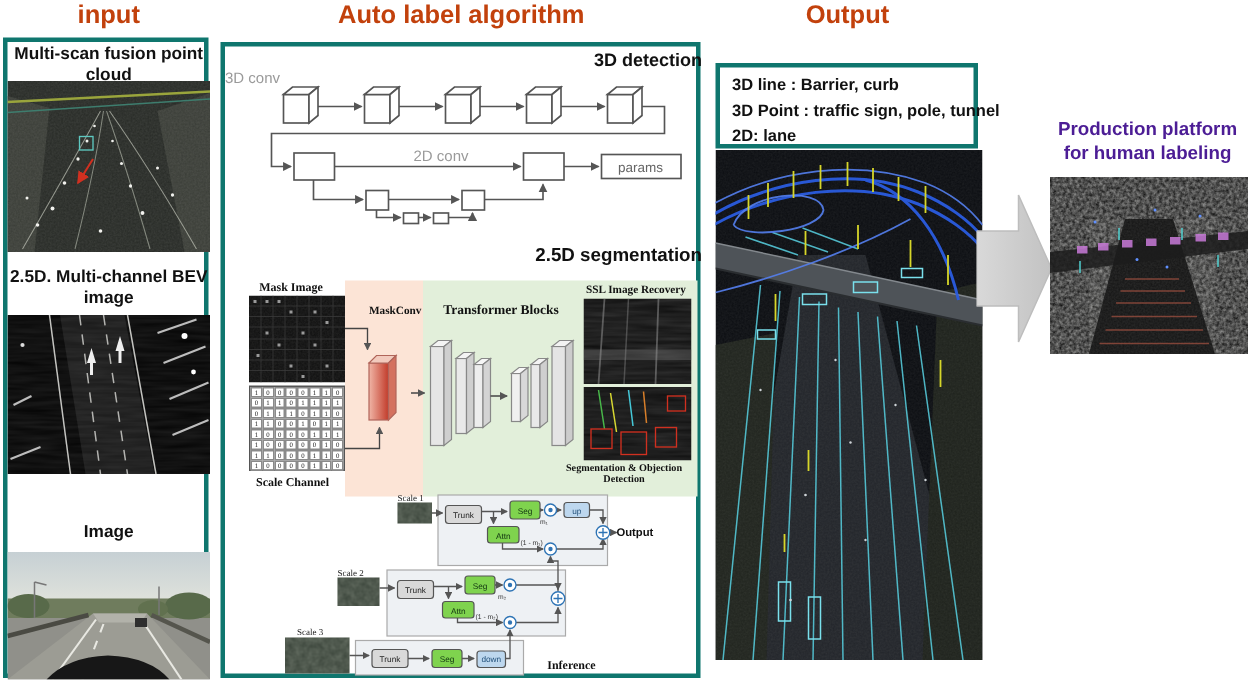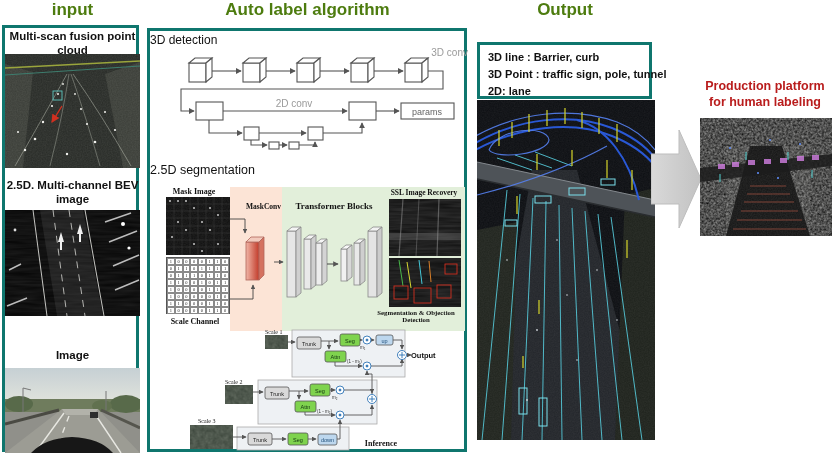--- a/index.html
+++ b/index.html
@@ -1,24 +1,24 @@
 <!DOCTYPE html>
 <html><head>
 <meta charset="utf-8">
 <style>
   html,body{margin:0;padding:0;background:#fff;}
   #stage{position:relative;width:840px;height:455px;background:#fff;overflow:hidden;
          font-family:"Liberation Sans",sans-serif;color:#1a1a1a;}
   .abs{position:absolute;}
-  .blue-title{font-weight:bold;font-size:17px;color:#4d7c0f;text-align:center;}
+  .blue-title{font-weight:bold;font-size:17px;color:#c2410c;text-align:center;}
   .panel{border:3px solid #0f766e;background:#fff;box-sizing:border-box;}
   .in-label{font-weight:bold;font-size:11.5px;line-height:1.25;text-align:center;color:#111;}
   .serifb{font-family:"Liberation Serif",serif;font-weight:bold;text-align:center;color:#111;}
-  .sans-sub{color:#9a9a9a;font-size:10px;text-align:right;}
-  .det-title{font-weight:normal;font-size:12px;text-align:left;color:#111;}
+  .sans-sub{color:#9a9a9a;font-size:10px;text-align:left;}
+  .det-title{font-weight:bold;font-size:12px;text-align:right;color:#111;}
   .outbox-line{font-weight:bold;font-size:11px;line-height:1.55;white-space:nowrap;color:#111;}
   .mask-grid{display:grid;grid-template-columns:repeat(8,1fr);grid-template-rows:repeat(8,1fr);
              background:#fff;border:1px solid #555;box-sizing:border-box;}
   .mg-cell{border:0.5px solid #8a8a8a;font-family:"Liberation Serif",serif;font-size:4.5px;
            display:flex;align-items:center;justify-content:center;color:#222;}
   svg text{font-family:"Liberation Sans",sans-serif;}
   svg .serif{font-family:"Liberation Serif",serif;}
 </style>
 </head>
 <body>
@@ -585,21 +585,21 @@
         <circle cx="50" cy="300" r="0.9"></circle>
       <circle cx="140" cy="220" r="0.8"></circle>
         <circle cx="90" cy="195" r="0.8"></circle>
     </g>
   </svg>
 
   <svg class="abs" style="left:651px;top:116px;" width="50" height="126" viewBox="0 0 50 126">
     <polygon points="0,38 28,38 28,14 50,63 28,112 28,88 0,88" fill="url(#arwG)" stroke="#bdbdbd" stroke-width="1"></polygon>
   </svg>
 
-  <div class="abs" style="left:692px;top:78px;width:146px;text-align:center;font-weight:bold;font-size:12.5px;line-height:1.3;color:#b91c1c;">
+  <div class="abs" style="left:692px;top:78px;width:146px;text-align:center;font-weight:bold;font-size:12.5px;line-height:1.3;color:#4c1d95;">
     <div>Production platform</div>
     <div>for human labeling</div>
   </div>
 
   <svg class="abs" style="left:700px;top:118px;" width="132" height="118" viewBox="0 0 132 118">
     <rect width="132" height="118" fill="#060606"></rect>
     <rect width="132" height="118" filter="url(#nzB)"></rect>
     <polygon points="50,28 82,28 110,118 26,118" fill="#141414"></polygon>
     <polygon points="50,28 82,28 110,118 26,118" filter="url(#nz1)" opacity="0.5"></polygon>
     <polygon points="0,50 132,36 132,48 0,64" fill="#1c1c1c" opacity="0.85"></polygon>

